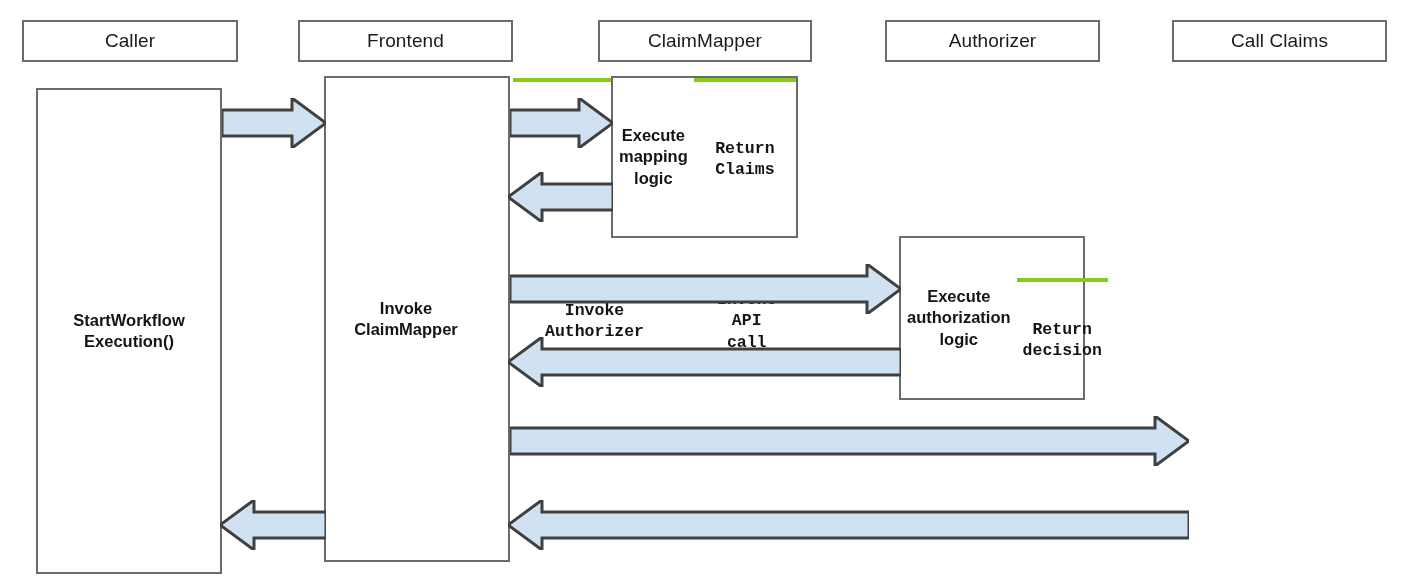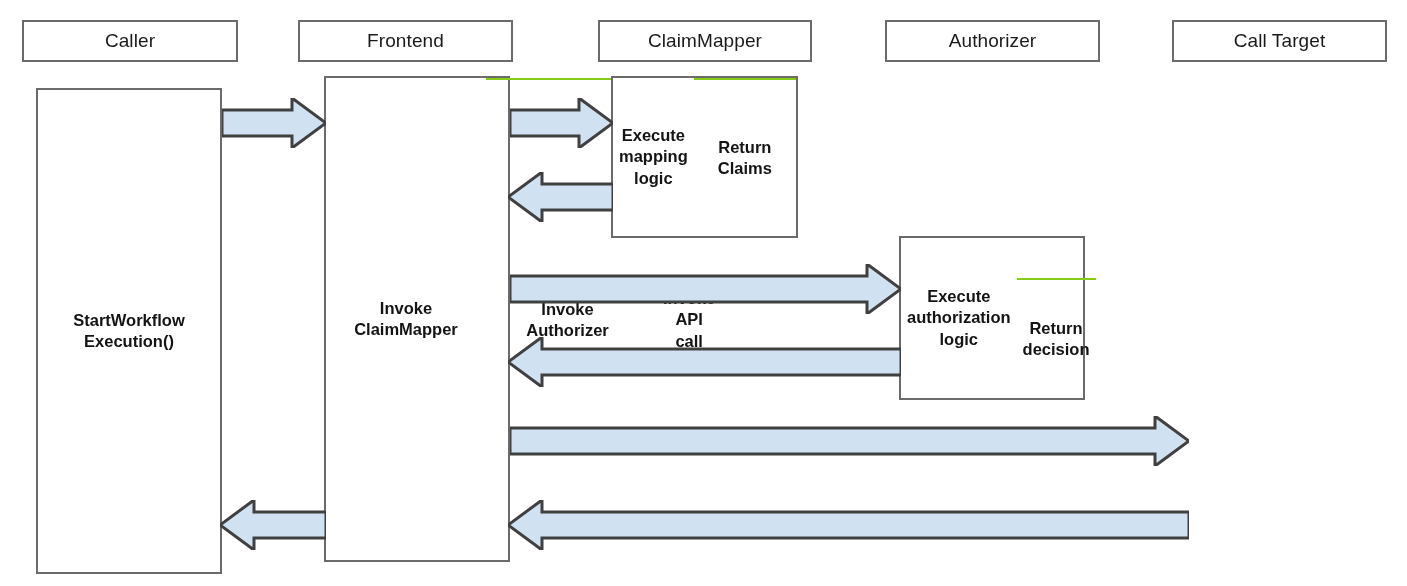--- a/index.html
+++ b/index.html
@@ -46,21 +46,21 @@
     justify-content: center;
     text-align: center;
     color: #141414;
     font-size: 16.5px;
     font-weight: 700;
     line-height: 1.28;
     padding: 2px 6px;
     box-sizing: border-box;
     white-space: pre-line;
   }
-  .seg + .seg { border-top: 2px solid #84cc16; }
+  .seg + .seg { border-top: 4px solid #84cc16; font-family: Liberation Mono, monospace; }
 
   
   .arrow {
     position: absolute;
     box-sizing: border-box;
   }
   .arrow svg { display: block; width: 100%; height: 100%; }
 </style>
 </head>
 <body>
@@ -77,29 +77,29 @@
 
   <div class="lifeline-head" style="left:598px; top:20px; width:214px; height:42px;">
     <span>ClaimMapper</span>
   </div>
 
   <div class="lifeline-head" style="left:885px; top:20px; width:215px; height:42px;">
     <span>Authorizer</span>
   </div>
 
   <div class="lifeline-head" style="left:1172px; top:20px; width:215px; height:42px;">
-    <span>Call Target</span>
+    <span>Call Claims</span>
   </div>
 
   <div class="activation" style="left:36px; top:88px; width:186px; height:486px;">
     <div class="seg">StartWorkflow
 Execution()</div>
   </div>
 
-  <div class="activation" style="left:324px; top:76px; width:186px; height:486px;">
+  <div class="activation" style="left:324px; top:76px; width:186px; height:486px;gap:27px;">
     <div class="seg" style="flex:0 0 160px;">Invoke
 ClaimMapper</div>
     <div class="seg" style="flex:0 0 163px;">Invoke
 Authorizer</div>
     <div class="seg" style="flex:1 1 auto;margin-left:8px;">Invoke API call</div>
   </div>
 
   <div class="activation" style="left:611px; top:76px; width:187px; height:162px;">
     <div class="seg" style="flex:0 0 80px;">Execute
 mapping logic</div>

